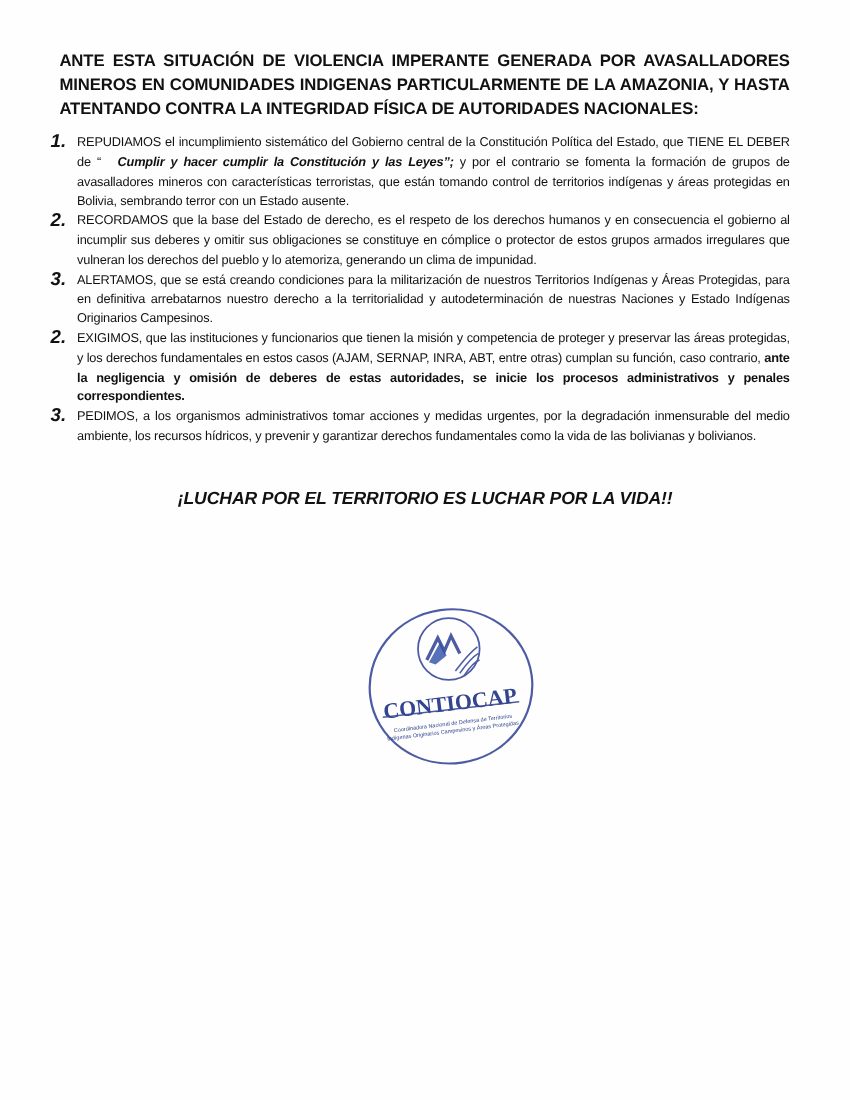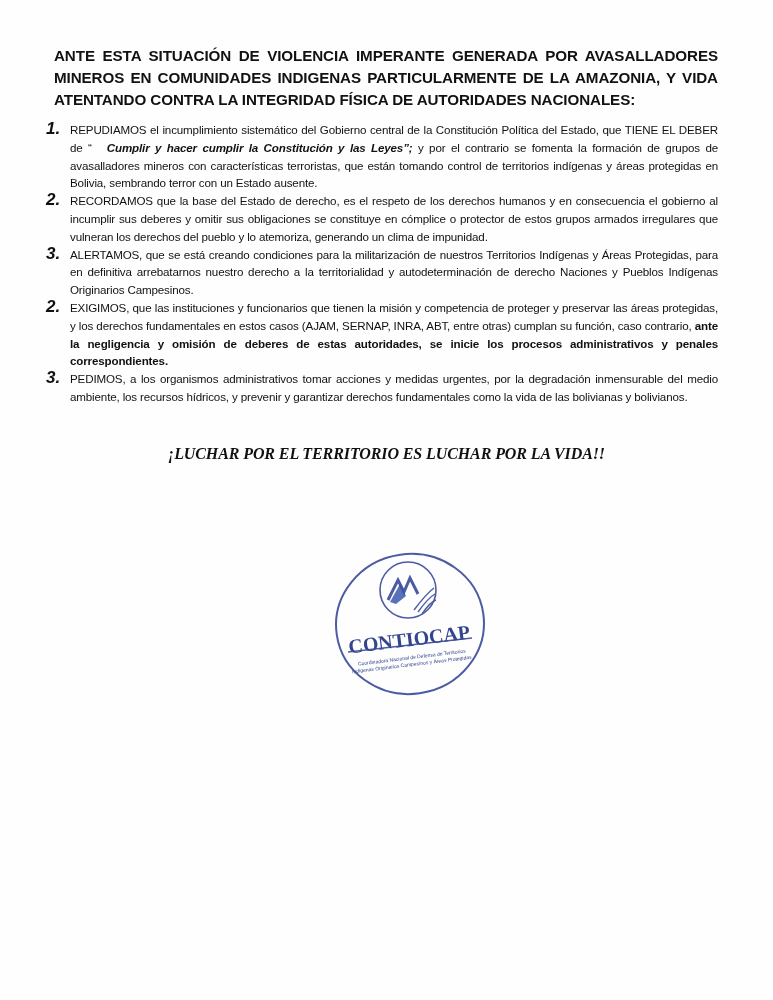--- a/index.html
+++ b/index.html
@@ -18,44 +18,44 @@
     font-size: 17px; line-height: 20px;
   }
   .text {
     font-family: "Liberation Sans", sans-serif; font-size: 11.6px; line-height: 17.8px;
     text-align: justify; letter-spacing: -0.15px;
   }
   .text b.bi { font-weight: bold; font-style: italic; margin-left: 15px; }
   .text b { font-weight: bold; }
   .slogan {
     position: absolute; left: 0; top: 443px; width: 773px; text-align: center;
-    font-family: Liberation Serif, serif; font-weight: bold; font-style: italic;
+    font-family: Liberation Sans, sans-serif; font-weight: bold; font-style: italic;
     font-size: 16px; line-height: 22px; letter-spacing: -0.1px;
   }
   .stamp { position: absolute; left: 330px; top: 548px; width: 160px; height: 150px; }
 </style>
 </head>
 <body>
 
 <div class="page">
 
-  <div class="heading">ANTE ESTA SITUACIÓN DE VIOLENCIA IMPERANTE GENERADA POR AVASALLADORES MINEROS EN COMUNIDADES INDIGENAS PARTICULARMENTE DE LA AMAZONIA, Y VIDA ATENTANDO CONTRA LA INTEGRIDAD FÍSICA DE AUTORIDADES NACIONALES:</div>
+  <div class="heading">ANTE ESTA SITUACIÓN DE VIOLENCIA IMPERANTE GENERADA POR AVASALLADORES MINEROS EN COMUNIDADES INDIGENAS PARTICULARMENTE DE LA AMAZONIA, Y HASTA ATENTANDO CONTRA LA INTEGRIDAD FÍSICA DE AUTORIDADES NACIONALES:</div>
 
   <div class="list">
     <div class="item">
       <span class="num">1.</span>
       <div class="text"><span>REPUDIAMOS el incumplimiento sistemático del Gobierno central de la Constitución Política del Estado, que TIENE EL DEBER de “</span><b class="bi">Cumplir y hacer cumplir la Constitución y las Leyes”;</b><span> y por el contrario se fomenta la formación de grupos de avasalladores mineros con características terroristas, que están tomando control de territorios indígenas y áreas protegidas en Bolivia, sembrando terror con un Estado ausente.</span></div>
     </div>
     <div class="item">
       <span class="num">2.</span>
       <div class="text">RECORDAMOS que la base del Estado de derecho, es el respeto de los derechos humanos y en consecuencia el gobierno al incumplir sus deberes y omitir sus obligaciones se constituye en cómplice o protector de estos grupos armados irregulares que vulneran los derechos del pueblo y lo atemoriza, generando un clima de impunidad.</div>
     </div>
     <div class="item">
       <span class="num">3.</span>
-      <div class="text">ALERTAMOS, que se está creando condiciones para la militarización de nuestros Territorios Indígenas y Áreas Protegidas, para en definitiva arrebatarnos nuestro derecho a la territorialidad y autodeterminación de derecho Naciones y Pueblos Indígenas Originarios Campesinos.</div>
+      <div class="text">ALERTAMOS, que se está creando condiciones para la militarización de nuestros Territorios Indígenas y Áreas Protegidas, para en definitiva arrebatarnos nuestro derecho a la territorialidad y autodeterminación de nuestras Naciones y Estado Indígenas Originarios Campesinos.</div>
     </div>
     <div class="item">
       <span class="num">2.</span>
       <div class="text"><span>EXIGIMOS, que las instituciones y funcionarios que tienen la misión y competencia de proteger y preservar las áreas protegidas, y los derechos fundamentales en estos casos (AJAM, SERNAP, INRA, ABT, entre otras) cumplan su función, caso contrario, </span><b>ante la negligencia y omisión de deberes de estas autoridades, se inicie los procesos administrativos y penales correspondientes.</b></div>
     </div>
     <div class="item">
       <span class="num">3.</span>
       <div class="text">PEDIMOS, a los organismos administrativos tomar acciones y medidas urgentes, por la degradación inmensurable del medio ambiente, los recursos hídricos, y prevenir y garantizar derechos fundamentales como la vida de las bolivianas y bolivianos.</div>
     </div>
   </div>

